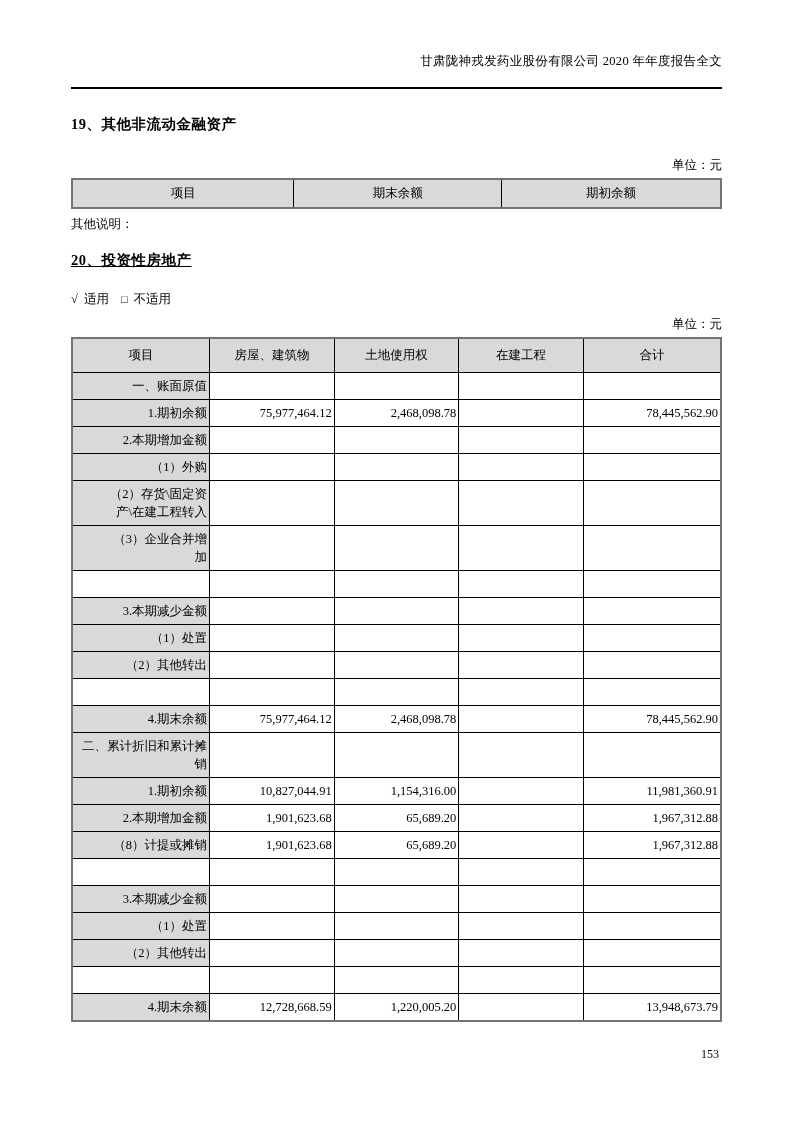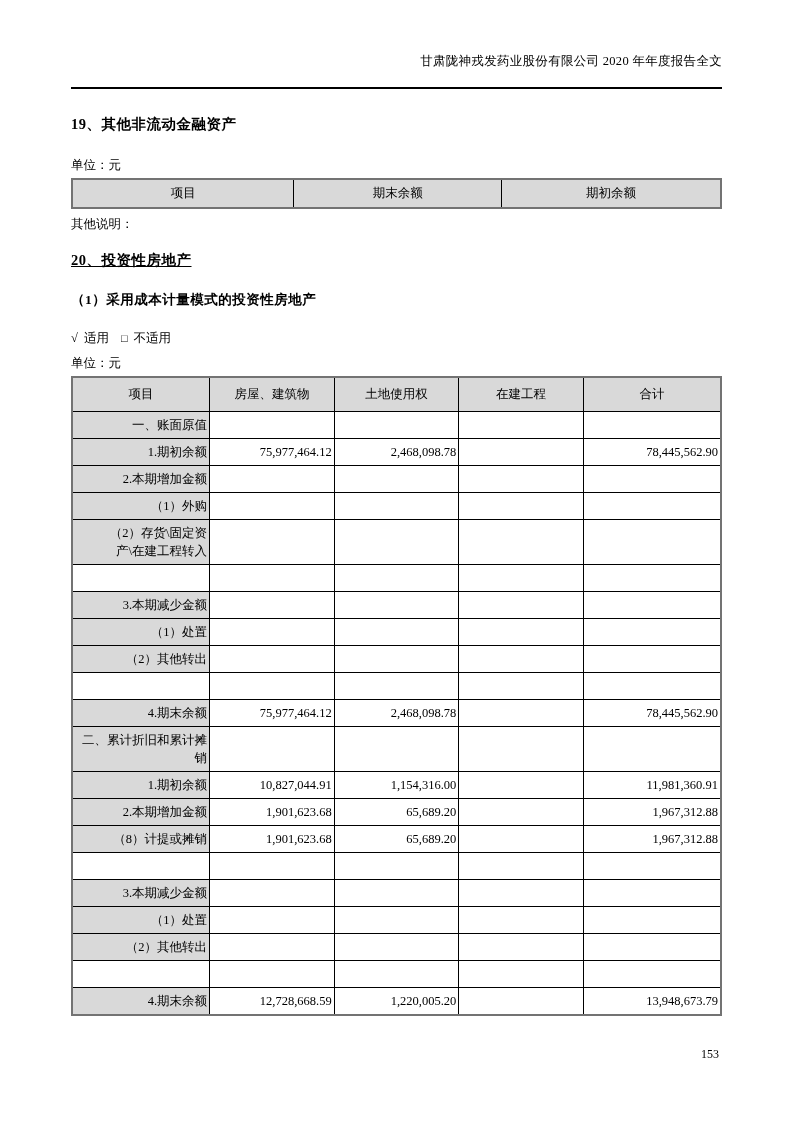--- a/index.html
+++ b/index.html
@@ -38,21 +38,21 @@
   }
 
   .applicability {
     margin-top: 21px;
     font-size: 12.5px;
   }
   .applicability .mark { display: inline-block; margin-right: 6px; }
   .applicability .box { font-size: 11px; margin: 0 6px 0 12px; }
 
   .unit-line {
-    text-align: left;
+    text-align: right;
     font-size: 12.5px;
     margin-top: 23px;
   }
   .unit-line.u2 { margin-top: 8px; }
 
   table {
     width: 100%;
     border-collapse: collapse;
     table-layout: fixed;
     border: 2px solid #737373;
@@ -117,21 +117,20 @@
         <th>期末余额</th>
         <th>期初余额</th>
       </tr>
     </thead>
   </table>
 
   <div class="note-line">其他说明：</div>
 
   <div class="sec-title s20">20、投资性房地产</div>
 
-  <div class="sub-title">（1）采用成本计量模式的投资性房地产</div>
 
   <div class="applicability">
     <span class="mark">√</span><span>适用</span><span class="box">□</span><span>不适用</span>
   </div>
 
   <div class="unit-line u2">单位：元</div>
 
   <table class="t2">
     <colgroup>
       <col style="width:21.2%">
@@ -179,20 +178,27 @@
           <td class="val"></td>
         </tr>
         <tr>
           <td class="label l2">（2）存货\固定资产\在建工程转入</td>
           <td class="val"></td>
           <td class="val"></td>
           <td class="val"></td>
           <td class="val"></td>
         </tr>
         <tr>
+          <td class="label l2">（3）企业合并增加</td>
+          <td class="val"></td>
+          <td class="val"></td>
+          <td class="val"></td>
+          <td class="val"></td>
+        </tr>
+        <tr>
           <td class="label empty"></td>
           <td class="val"></td>
           <td class="val"></td>
           <td class="val"></td>
           <td class="val"></td>
         </tr>
         <tr>
           <td class="label l2">3.本期减少金额</td>
           <td class="val"></td>
           <td class="val"></td>

